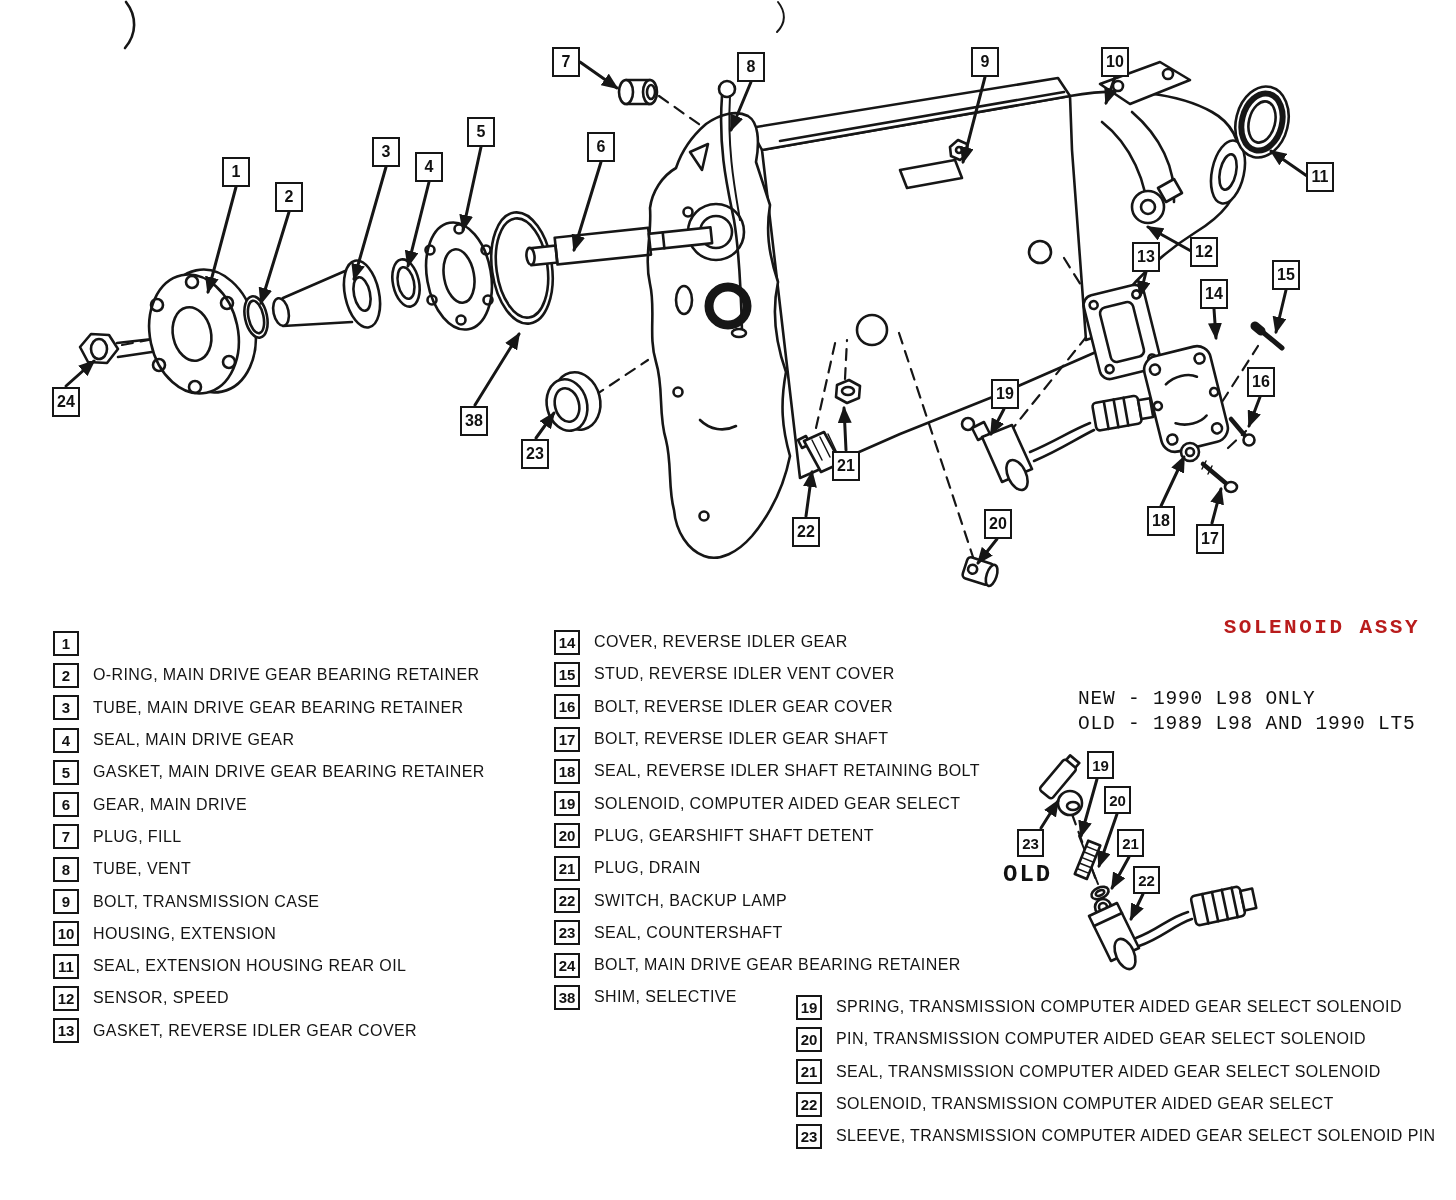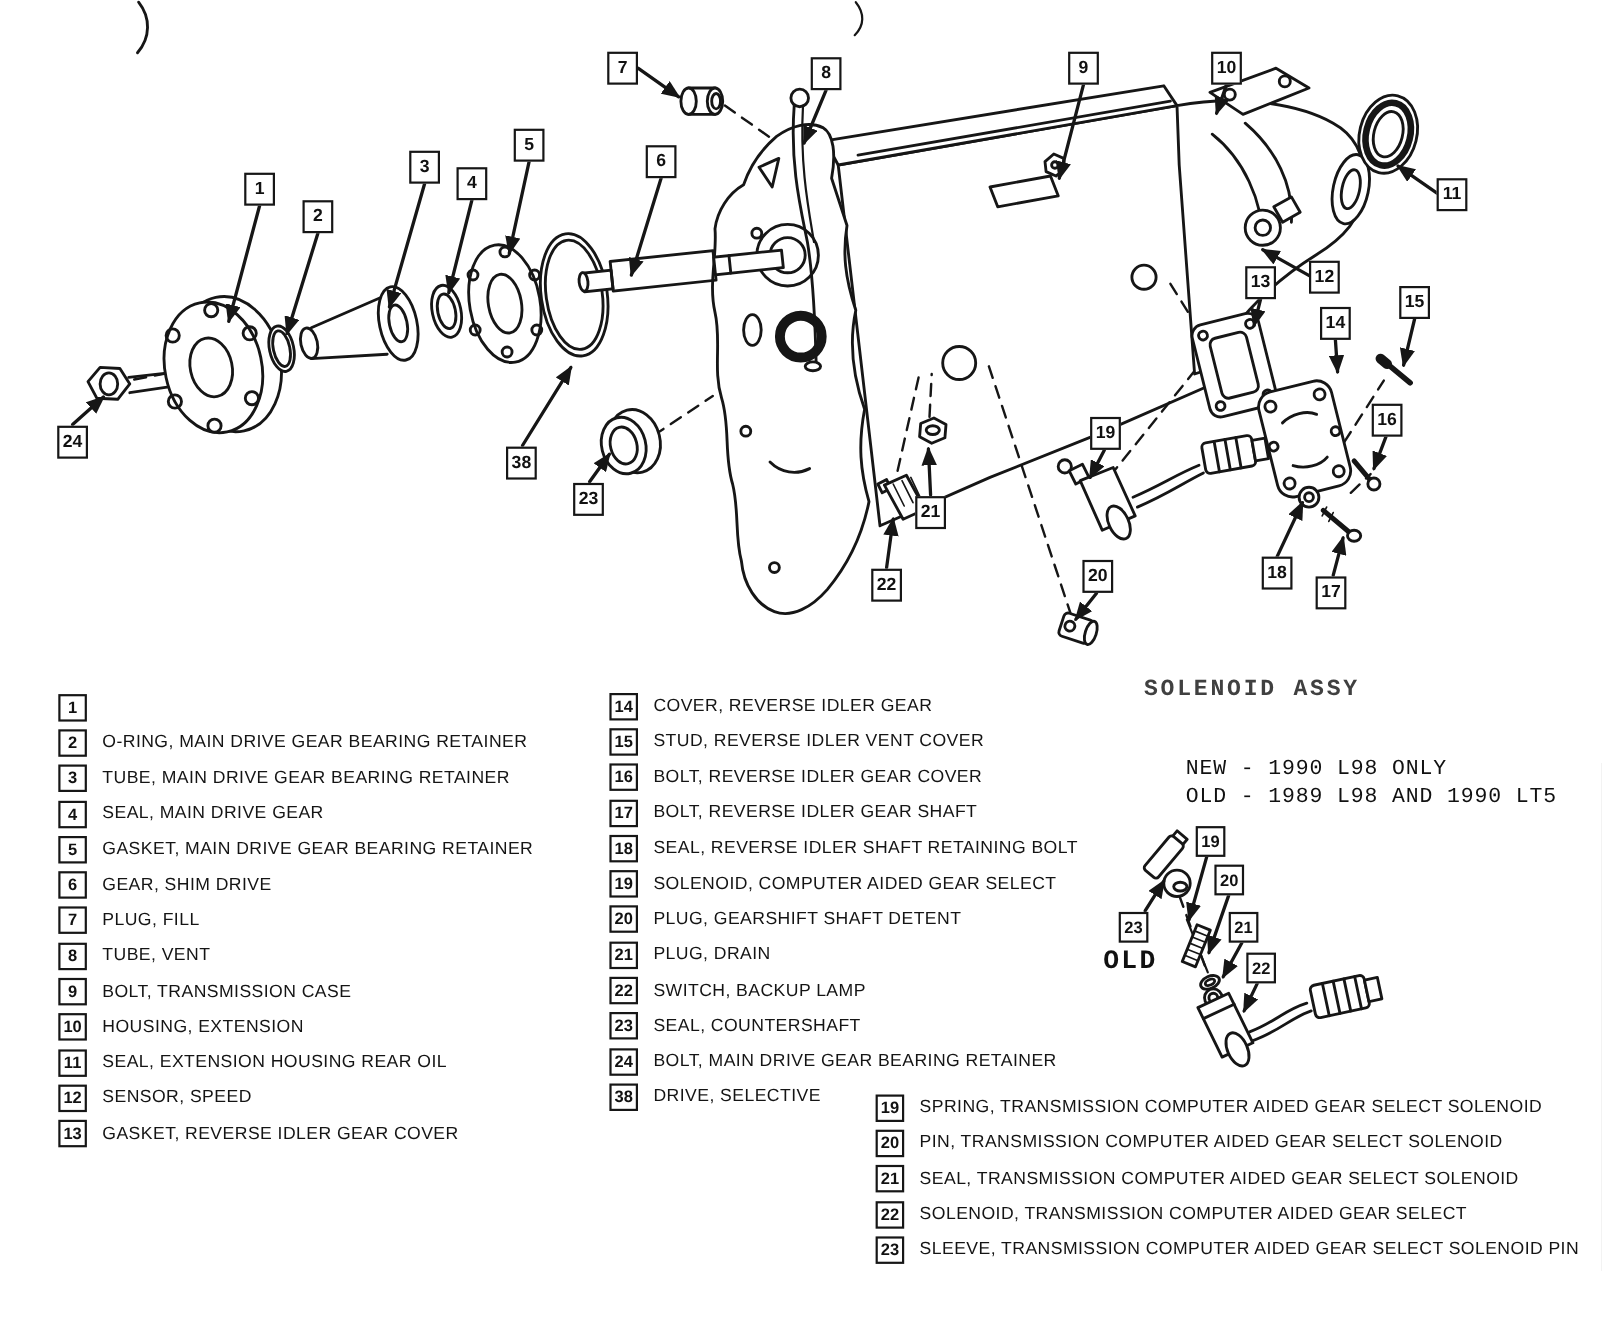--- a/index.html
+++ b/index.html
@@ -22,22 +22,22 @@
      display:flex;align-items:center;justify-content:center;box-sizing:border-box;
      font:600 16px "Liberation Sans",sans-serif;color:#111;z-index:5;}
   .callout.sub{width:27px;height:28px;border-width:2px;font-size:15px;}
   .legend{position:absolute;}
   .legend-row{display:flex;align-items:center;height:32.3px;}
   .numbox{width:26px;height:25px;border:2px solid #161616;background:#fff;box-sizing:border-box;
      display:inline-flex;align-items:center;justify-content:center;flex:0 0 auto;
      font:600 15px "Liberation Sans",sans-serif;color:#111;}
   .plabel{margin-left:14px;font:400 16px "Liberation Sans",sans-serif;letter-spacing:.4px;
      color:#141414;white-space:nowrap;}
-  .solenoid-title{position:absolute;left:1040px;top:616px;width:380px;text-align:left;
-     font:700 21px "Liberation Mono","DejaVu Sans Mono",monospace;letter-spacing:2.5px;color:#404040;}
+  .solenoid-title{position:absolute;left:1040px;top:616px;width:380px;text-align:right;
+     font:700 21px "Liberation Mono","DejaVu Sans Mono",monospace;letter-spacing:2.5px;color:#b91c1c;}
   .solenoid-note{position:absolute;left:1078px;font:400 19.5px "Liberation Mono","DejaVu Sans Mono",monospace;
      letter-spacing:.8px;color:#111;white-space:nowrap;}
   #note-new{top:688px;font-family:Liberation Mono, monospace;}
   #note-old{top:713px;}
   .old-label{position:absolute;left:1003px;top:861px;
      font:700 24px "Liberation Mono","DejaVu Sans Mono",monospace;letter-spacing:2px;color:#111;}
 </style>
 </head>
 <body>
 
@@ -409,21 +409,21 @@
       <div class="legend-row">
         <span class="numbox">4</span>
         <span class="plabel">SEAL, MAIN DRIVE GEAR</span>
       </div>
       <div class="legend-row">
         <span class="numbox">5</span>
         <span class="plabel">GASKET, MAIN DRIVE GEAR BEARING RETAINER</span>
       </div>
       <div class="legend-row">
         <span class="numbox">6</span>
-        <span class="plabel">GEAR, SHIM DRIVE</span>
+        <span class="plabel">GEAR, MAIN DRIVE</span>
       </div>
       <div class="legend-row">
         <span class="numbox">7</span>
         <span class="plabel">PLUG, FILL</span>
       </div>
       <div class="legend-row">
         <span class="numbox">8</span>
         <span class="plabel">TUBE, VENT</span>
       </div>
       <div class="legend-row">
@@ -487,21 +487,21 @@
       <div class="legend-row">
         <span class="numbox">23</span>
         <span class="plabel">SEAL, COUNTERSHAFT</span>
       </div>
       <div class="legend-row">
         <span class="numbox">24</span>
         <span class="plabel">BOLT, MAIN DRIVE GEAR BEARING RETAINER</span>
       </div>
       <div class="legend-row">
         <span class="numbox">38</span>
-        <span class="plabel">DRIVE, SELECTIVE</span>
+        <span class="plabel">SHIM, SELECTIVE</span>
       </div>
     </div>
 
   <div class="solenoid-title">SOLENOID ASSY</div>
   <div id="note-new" class="solenoid-note">NEW - 1990 L98 ONLY</div>
   <div id="note-old" class="solenoid-note">OLD - 1989 L98 AND 1990 LT5</div>
   <div class="old-label">OLD</div>
   <div id="legend-solenoid" class="legend" style="left:796px;top:991px;">
       <div class="legend-row">
         <span class="numbox">19</span>

